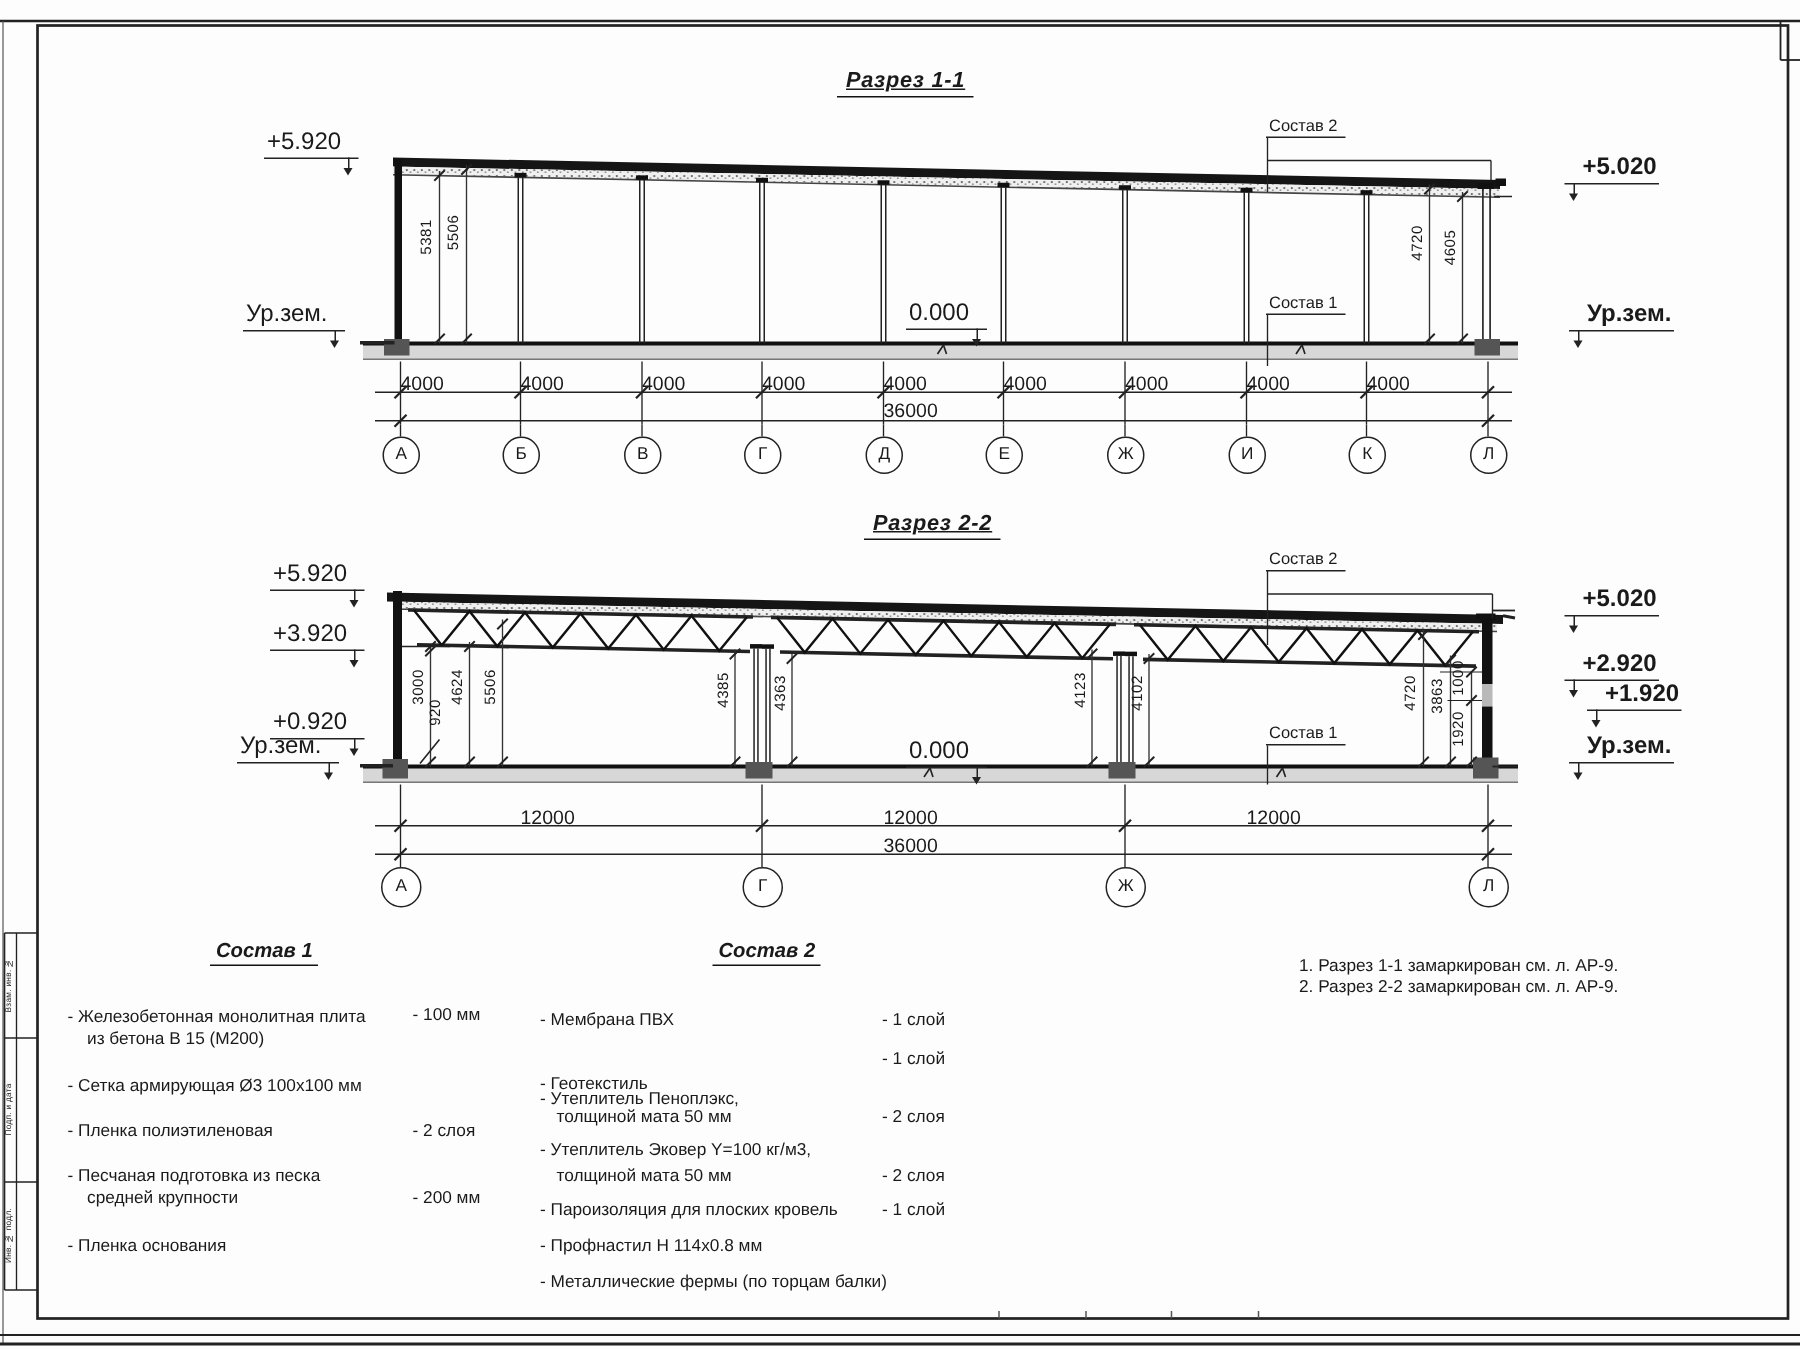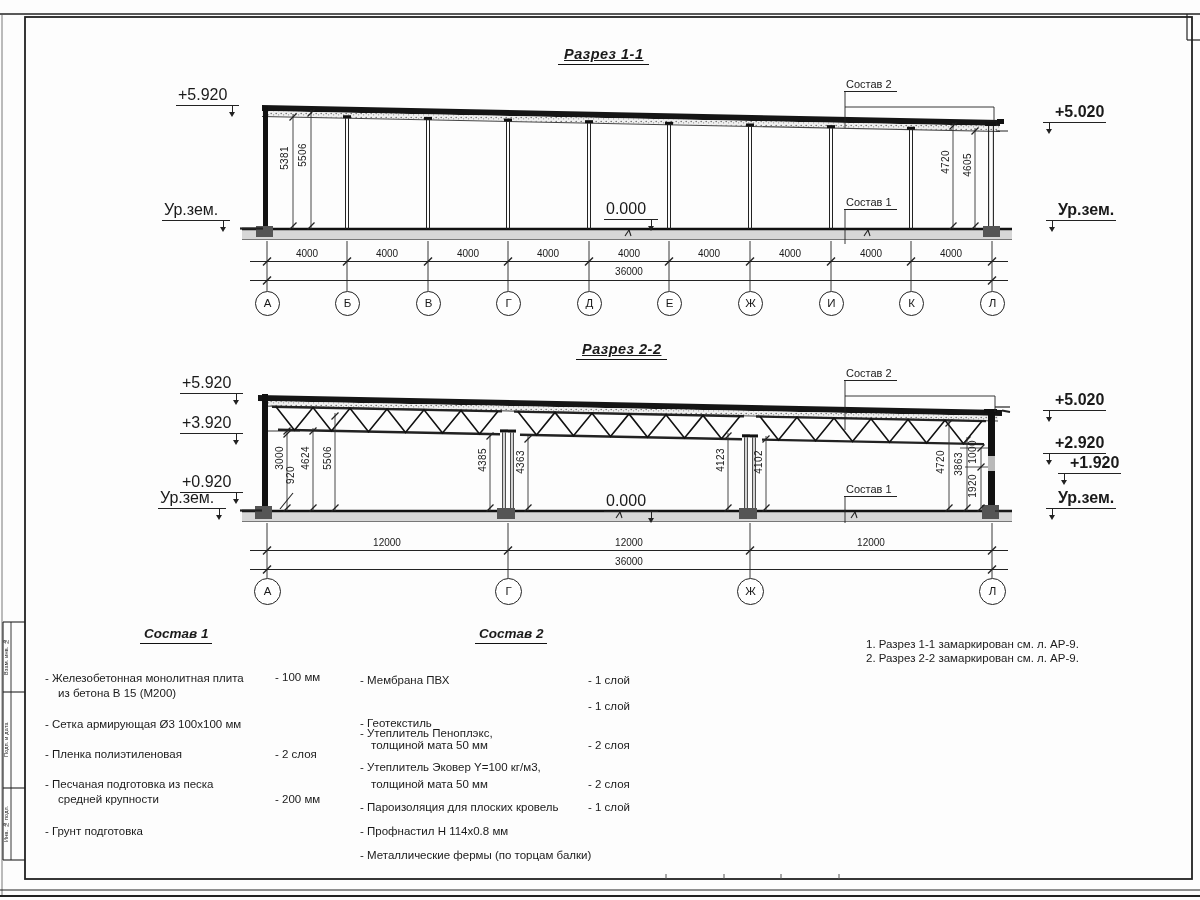--- a/index.html
+++ b/index.html
@@ -12,21 +12,21 @@
   .lvl{position:absolute;font-size:16px;border-bottom:1.1px solid #222;white-space:nowrap;}
   .lvl .stem{position:absolute;top:100%;width:1px;height:8px;background:#222;}
   .lvl .stem::after{content:"";position:absolute;top:7px;left:-3.5px;
     border:3.5px solid transparent;border-top:5px solid #222;}
   .lvl-l{padding:0 12px 1px 2px;}  .lvl-l .stem{right:6px;}
   .lvl-r{padding:0 2px 1px 12px;font-weight:bold;}  .lvl-r .stem{left:6px;}
   .callout{position:absolute;font-size:11px;border-bottom:1px solid #222;
     padding:0 5px 1px 2px;white-space:nowrap;}
   .vdim{position:absolute;writing-mode:vertical-rl;transform:rotate(180deg);
     font-size:10px;letter-spacing:0.4px;white-space:nowrap;}
-  .dimt{position:absolute;font-size:10px;text-align:center;}
+  .dimt{position:absolute;font-size:13px;text-align:left;}
   .bub{position:absolute;width:23px;height:23px;border:1.2px solid #222;border-radius:50%;
     text-align:center;line-height:23px;font-size:11.5px;background:#fff;}
   .bub2{width:25px;height:25px;line-height:25px;}
   .list{position:absolute;font-size:11.5px;}
   .list .ttl{position:absolute;font-size:13.5px;font-style:italic;font-weight:bold;
     border-bottom:1.3px solid #111;padding:0 4px 2px 4px;white-space:nowrap;}
   .list .row{position:absolute;white-space:nowrap;}
   .note{position:absolute;font-size:11.5px;white-space:nowrap;}
   .vstamp{position:absolute;writing-mode:vertical-rl;transform:rotate(180deg);
     font-size:5.5px;color:#222;letter-spacing:0.2px;text-align:center;}
@@ -336,21 +336,21 @@
     <div class="ttl" style="left:100px;top:4px">Состав 1</div>
     <div class="row" style="left:5px;top:50px">- Железобетонная  монолитная плита</div>
     <div class="row" style="left:18px;top:65px">из бетона В 15 (М200)</div>
     <div class="row" style="left:235px;top:49px">- 100 мм</div>
     <div class="row" style="left:5px;top:96px">- Сетка армирующая Ø3 100x100 мм</div>
     <div class="row" style="left:5px;top:126px">- Пленка полиэтиленовая</div>
     <div class="row" style="left:235px;top:126px">-  2 слоя</div>
     <div class="row" style="left:5px;top:156px">- Песчаная подготовка из песка</div>
     <div class="row" style="left:18px;top:171px">средней крупности</div>
     <div class="row" style="left:235px;top:171px">- 200 мм</div>
-    <div class="row" style="left:5px;top:203px">- Грунт подготовка</div>
+    <div class="row" style="left:5px;top:203px">- Пленка основания</div>
   </div>
 
   <div class="list" style="left:355px;top:622px;width:310px;height:250px">
     <div class="ttl" style="left:120px;top:4px">Состав 2</div>
     <div class="row" style="left:5px;top:52px">- Мембрана ПВХ</div>
     <div class="row" style="left:233px;top:52px">- 1 слой</div>
     <div class="row" style="left:5px;top:95px">- Геотекстиль</div>
     <div class="row" style="left:233px;top:78px">- 1 слой</div>
     <div class="row" style="left:5px;top:105px">- Утеплитель Пеноплэкс,</div>
     <div class="row" style="left:16px;top:117px">толщиной мата 50 мм</div>

